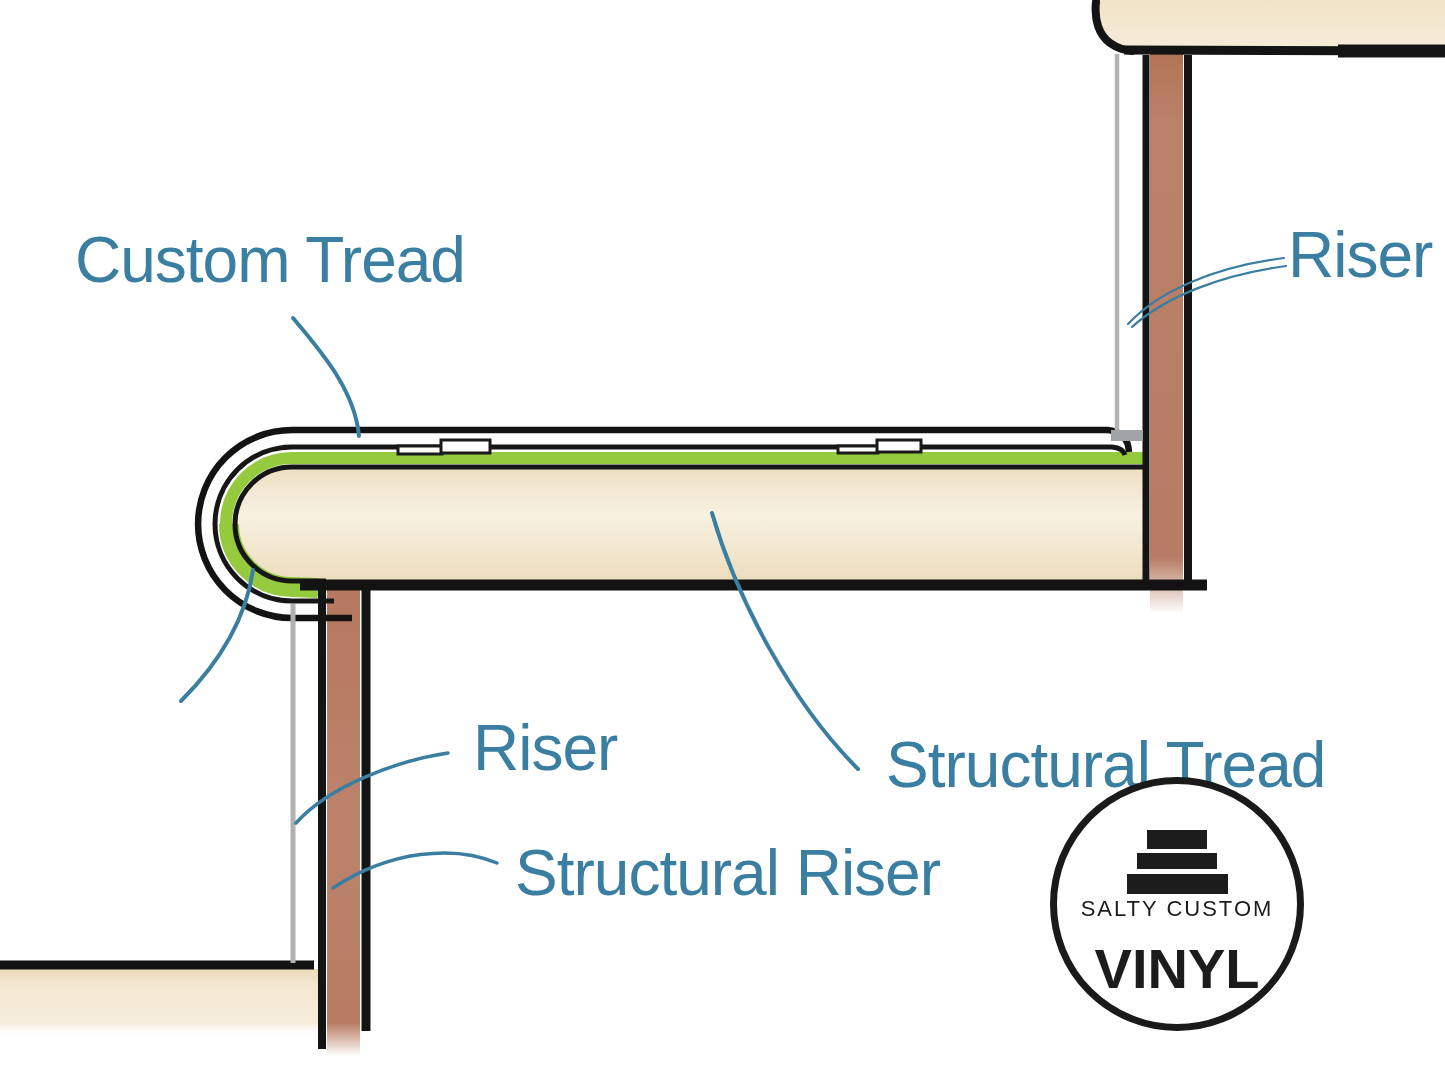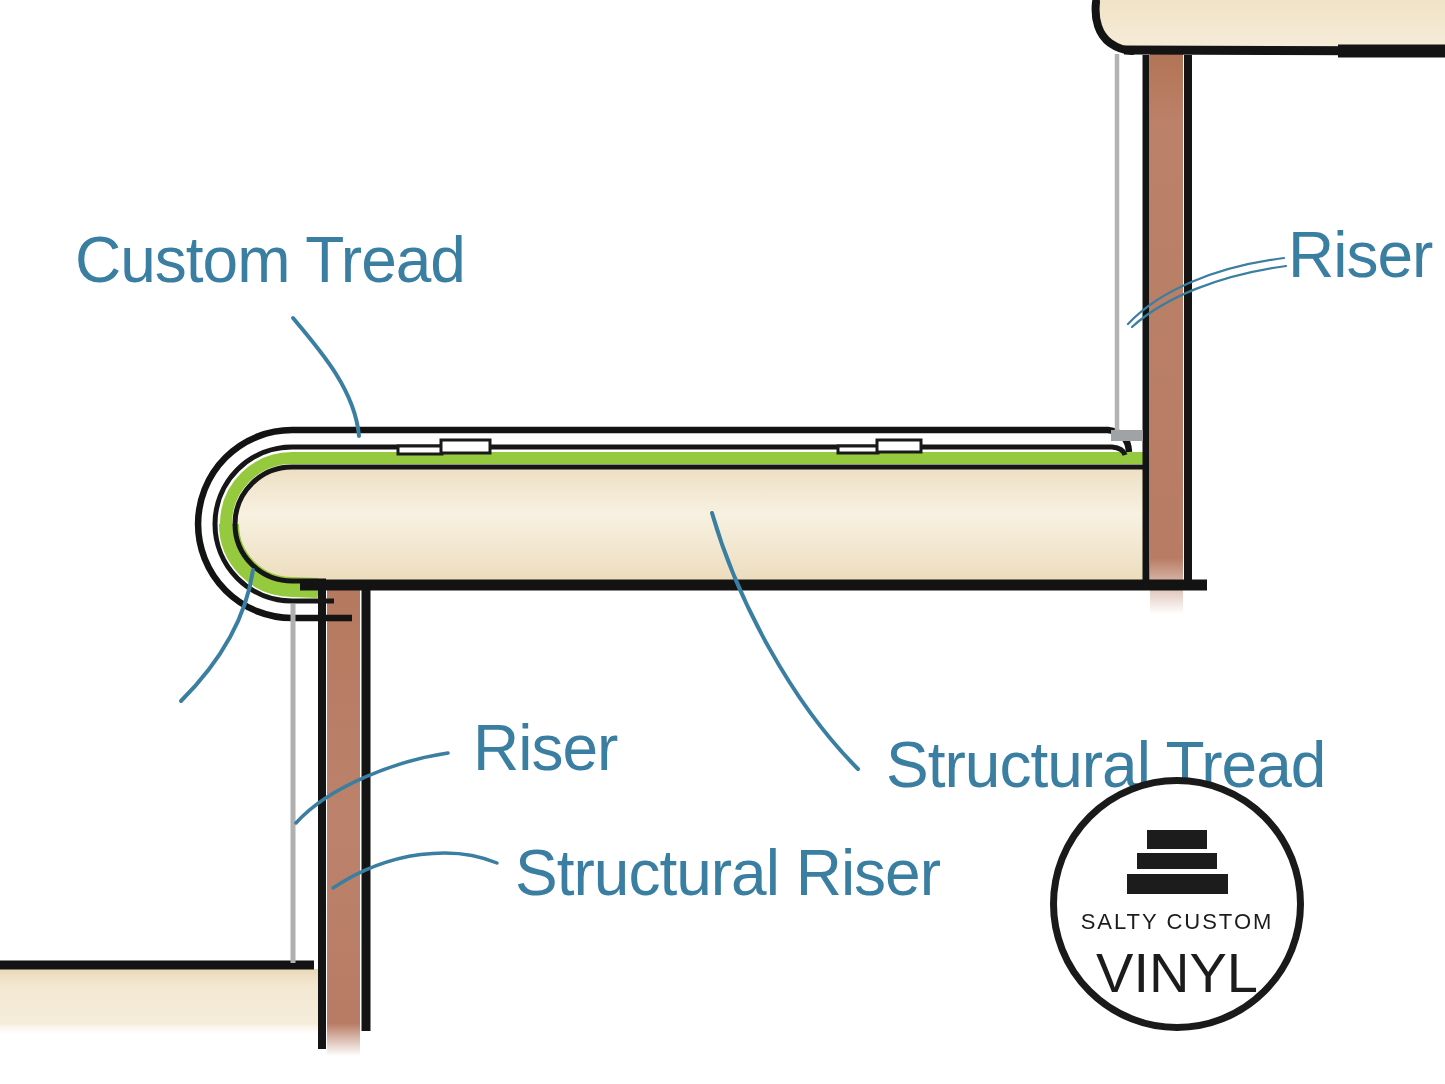--- a/index.html
+++ b/index.html
@@ -21,22 +21,22 @@
   .logo{
     position:absolute;left:1050px;top:777px;width:254px;height:254px;
     box-sizing:border-box;border:7px solid #1a1a1a;border-radius:50%;
     background:#ffffff;display:flex;flex-direction:column;align-items:center;
   }
   .logo-bars{display:flex;flex-direction:column;align-items:center;margin-top:46px;}
   .logo-bar{background:#1c1c1c;}
   .logo-bar.b1{width:60px;height:19px;margin-bottom:4px;}
   .logo-bar.b2{width:80px;height:16px;margin-bottom:5px;}
   .logo-bar.b3{width:101px;height:20px;}
-  .logo-line1{margin-top:15px;font-size:22px;letter-spacing:2px;color:#1c1c1c;font-weight:400;}
-  .logo-line2{margin-top:10px;font-size:56px;letter-spacing:0px;color:#1c1c1c;font-weight:400;line-height:1;}
+  .logo-line1{margin-top:2px;font-size:22px;letter-spacing:2px;color:#1c1c1c;font-weight:400;}
+  .logo-line2{margin-top:19px;font-size:56px;letter-spacing:0px;color:#1c1c1c;font-weight:700;line-height:1;}
 </style>
 </head>
 <body>
 
 <div class="stage">
 
   <svg width="1445" height="1084" viewBox="0 0 1445 1084">
     <defs>
       <linearGradient id="tanV" x1="0" y1="0" x2="0" y2="1">
         <stop offset="0" stop-color="#eddec2"></stop>

